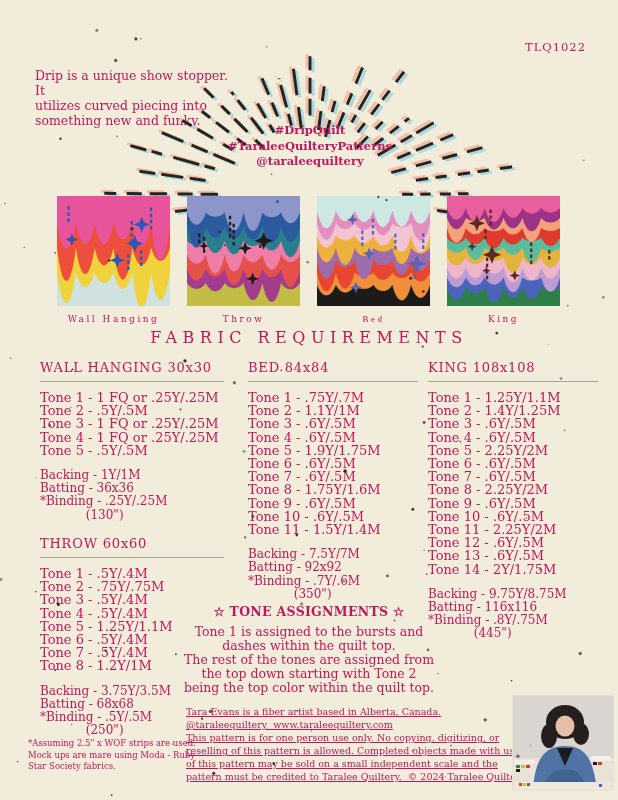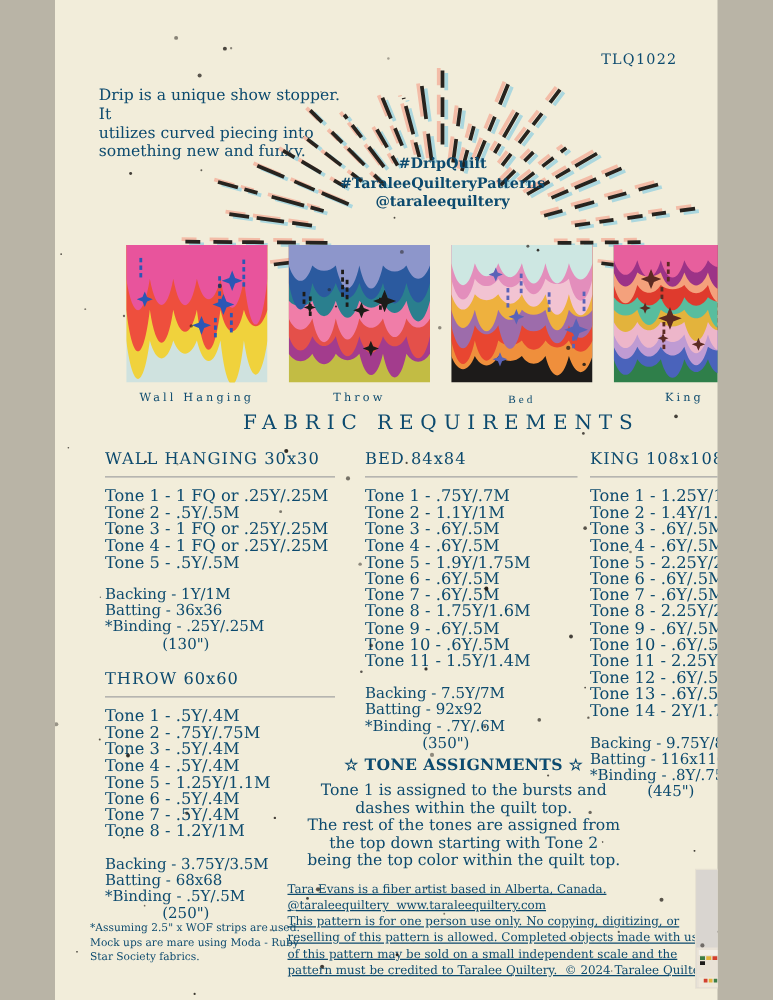--- a/index.html
+++ b/index.html
@@ -1,19 +1,19 @@
 <!DOCTYPE html>
 <html><head>
 <meta charset="utf-8">
 <style>
   html,body{margin:0;padding:0;}
   body{background:#b9b4a6;font-family:"DejaVu Serif","Liberation Serif",serif;}
   .page{
-    position:relative;width:530px;height:800px;margin:0 auto;
-    background:#f2edda;color:#0c4a6e;overflow:hidden;
+    position:relative;width:618px;height:800px;margin:0 auto;
+    background:#f2edda;color:#be185d;overflow:hidden;
   }
   .pre{white-space:pre-wrap;}
   
   .code{position:absolute;top:40px;right:32px;font-size:11.5px;letter-spacing:1px;}
   .intro{position:absolute;top:68px;left:35px;width:195px;font-size:12.5px;line-height:15px;}
   #burst{position:absolute;left:79px;top:5px;width:462px;height:220px;pointer-events:none;}
   .hashtags{position:absolute;top:123px;left:208px;width:204px;text-align:center;
     font-size:11.5px;line-height:15.5px;font-weight:bold;}
   
   .quilt-row{position:absolute;top:196px;left:0;width:618px;height:140px;padding-left:42px;}
@@ -26,21 +26,21 @@
     font-size:16px;font-weight:normal;letter-spacing:5.5px;}
   .sec{position:absolute;width:200px;}
   .sec h2{margin:0 0 9px 0;font-size:13px;font-weight:normal;letter-spacing:0.8px;
     padding-bottom:6px;border-bottom:1px solid #a3a3a3;width:92%;}
   .tones{font-size:13px;line-height:13.2px;}
   .finishing{font-size:12px;line-height:13.2px;margin-top:12px;}
   #sec-wall{left:40px;top:360px;}
   #sec-throw{left:40px;top:536px;}
   #sec-bed{left:248px;top:360px;width:185px;}
   #sec-king{left:428px;top:360px;width:185px;}
-  .tone-assign{position:absolute;left:176px;top:604px;width:266px;text-align:center;margin-left:18px;}
+  .tone-assign{position:absolute;left:176px;top:604px;width:266px;text-align:center;}
   .tone-assign h3{margin:0 0 6px 0;font-size:12.5px;font-weight:bold;letter-spacing:0.3px;}
   .tone-assign .body{font-size:12.5px;line-height:14px;white-space:pre-line;}
   
   .footnote{position:absolute;left:28px;top:738px;width:170px;font-size:8.5px;line-height:11.5px;}
   .credits{position:absolute;left:186px;top:705px;width:348px;text-align:left;
     font-size:9.5px;line-height:13px;text-decoration:underline;}
   .photo{position:absolute;left:513px;top:696px;width:100px;height:94px;background:#dad6d1;
     box-shadow:0 0 0 1px #e7e1d2;}
   .photo svg{width:100px;height:94px;display:block;}
   #speckles{position:absolute;left:0;top:0;width:618px;height:800px;pointer-events:none;z-index:6;}

